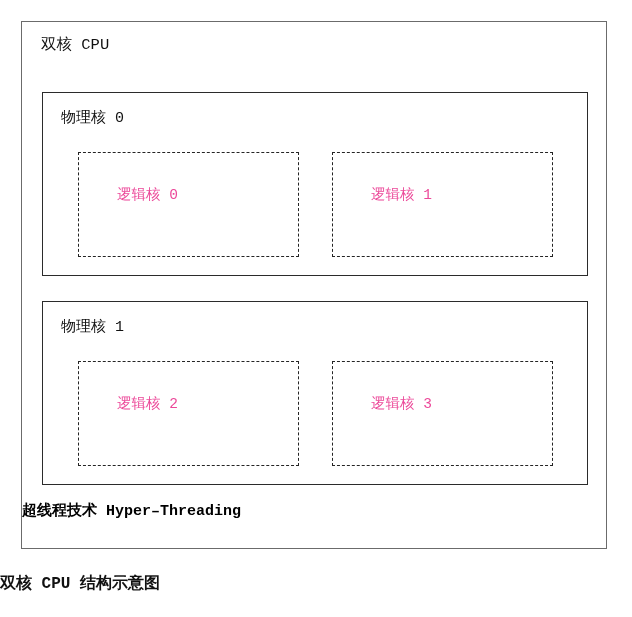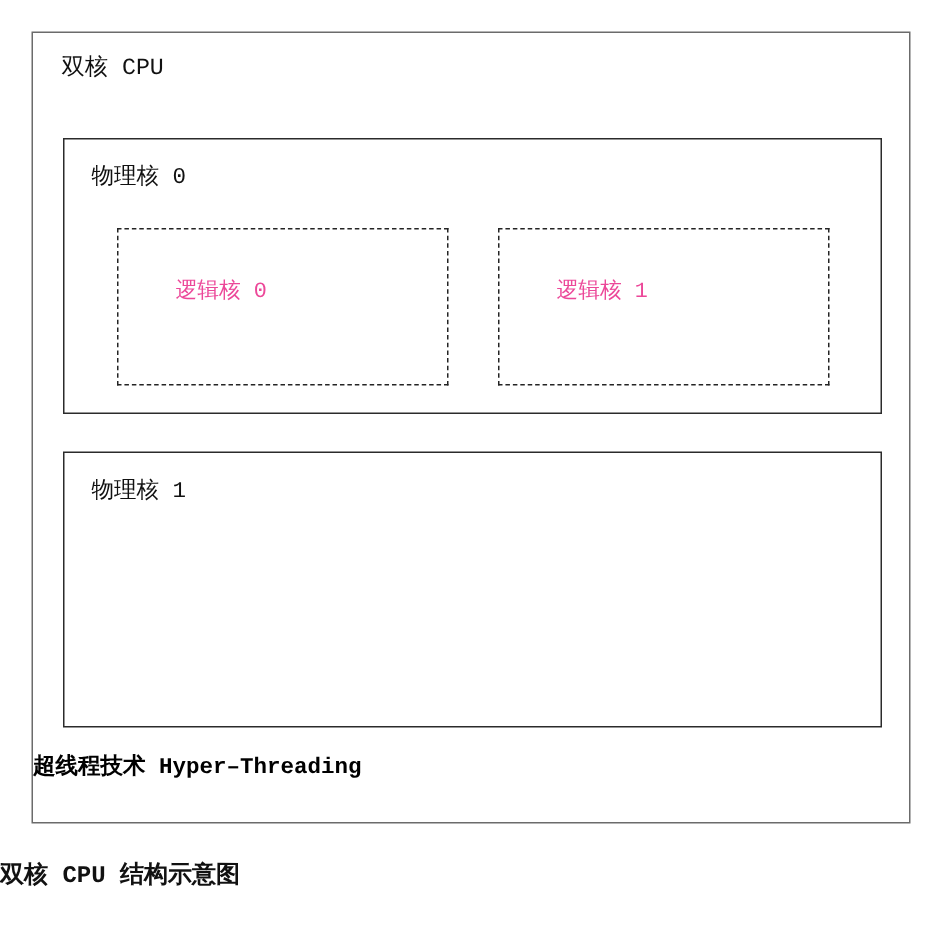--- a/index.html
+++ b/index.html
@@ -131,21 +131,27 @@
       </div>
 
       <div class="logical-core slot-right">
         <div class="logical-core-title">逻辑核 1</div>
       </div>
     </div>
 
     <div class="physical-core core-1">
       <div class="physical-core-title">物理核 1</div>
 
+      <div class="logical-core slot-left">
+        <div class="logical-core-title">逻辑核 2</div>
+      </div>
 
+      <div class="logical-core slot-right">
+        <div class="logical-core-title">逻辑核 3</div>
+      </div>
     </div>
 
     <div class="ht-label">超线程技术 Hyper–Threading</div>
 
   </div>
 
   <div class="figure-caption">双核 CPU 结构示意图</div>
 
 </div>
 

